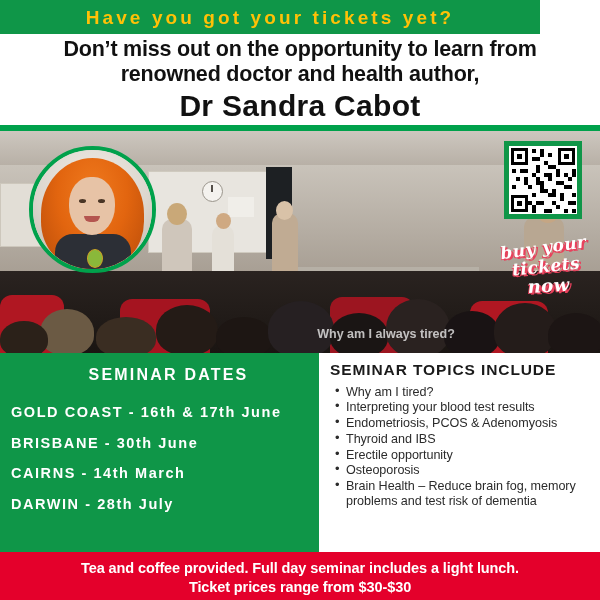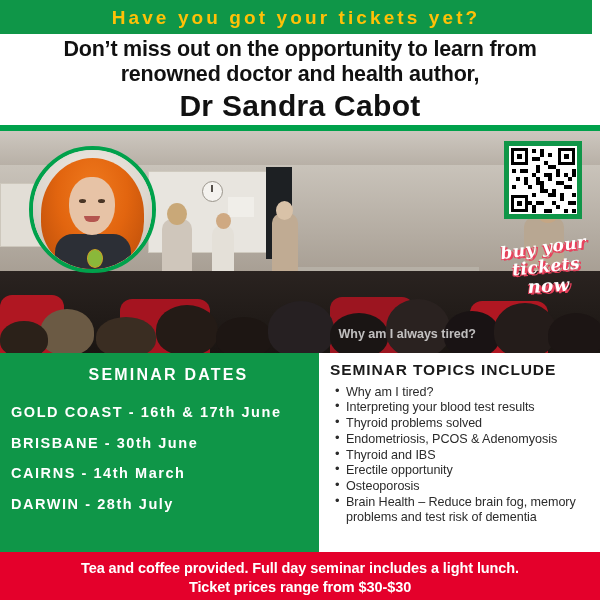--- a/index.html
+++ b/index.html
@@ -18,21 +18,21 @@
     width: 600px;
     height: 600px;
     background: #ffffff;
     overflow: hidden;
   }
 
   
   .top-banner {
     position: absolute;
     left: 0; top: 0;
-    width: 592px;
+    width: 540px;
     height: 34px;
     background: #0F9648;
     display: flex;
     align-items: center;
     justify-content: center;
   }
   .top-banner-text {
     color: #FFC107;
     font-family: "Liberation Sans", sans-serif;
     font-weight: bold;
@@ -164,21 +164,21 @@
     color: #8f7fd8;
     font-family: "Liberation Sans", sans-serif;
     font-weight: bold;
     font-size: 15px;
     opacity: 0.85;
   }
   .screen-caption {
     position: absolute;
     left: 0; top: 42%;
     width: 100%;
-    text-align: right;
+    text-align: center;
     color: rgba(255,255,255,0.72);
     font-family: "Liberation Sans", sans-serif;
     font-size: 12.5px;
     font-weight: 600;
     z-index: 6;
     white-space: nowrap;
   }
   
   .crowd {
     position: absolute; left: 0; top: 140px;
@@ -570,21 +570,20 @@
     <div class="date-row">BRISBANE - 30th June</div>
     <div class="date-row">CAIRNS - 14th March</div>
     <div class="date-row">DARWIN - 28th July</div>
   </div>
 
   <div class="topics-panel">
     <div class="topics-title">SEMINAR TOPICS INCLUDE</div>
     <ul class="topics-list">
       <li>Why am I tired?</li>
       <li>Interpreting your blood test results</li>
-      <li>Thyroid problems solved</li>
       <li>Endometriosis, PCOS &amp; Adenomyosis</li>
       <li>Thyroid and IBS</li>
       <li>Erectile opportunity</li>
       <li>Osteoporosis</li>
       <li>Brain Health – Reduce brain fog, memory problems and test risk of dementia</li>
     </ul>
   </div>
 
   <div class="footer">
     <div class="footer-line">Tea and coffee provided. Full day seminar includes a light lunch.</div>

